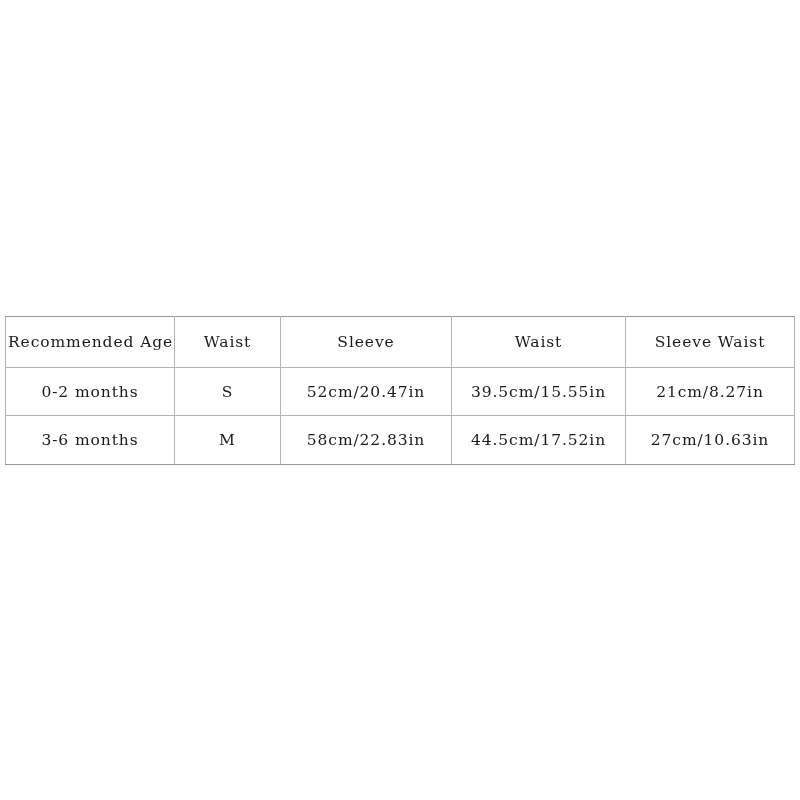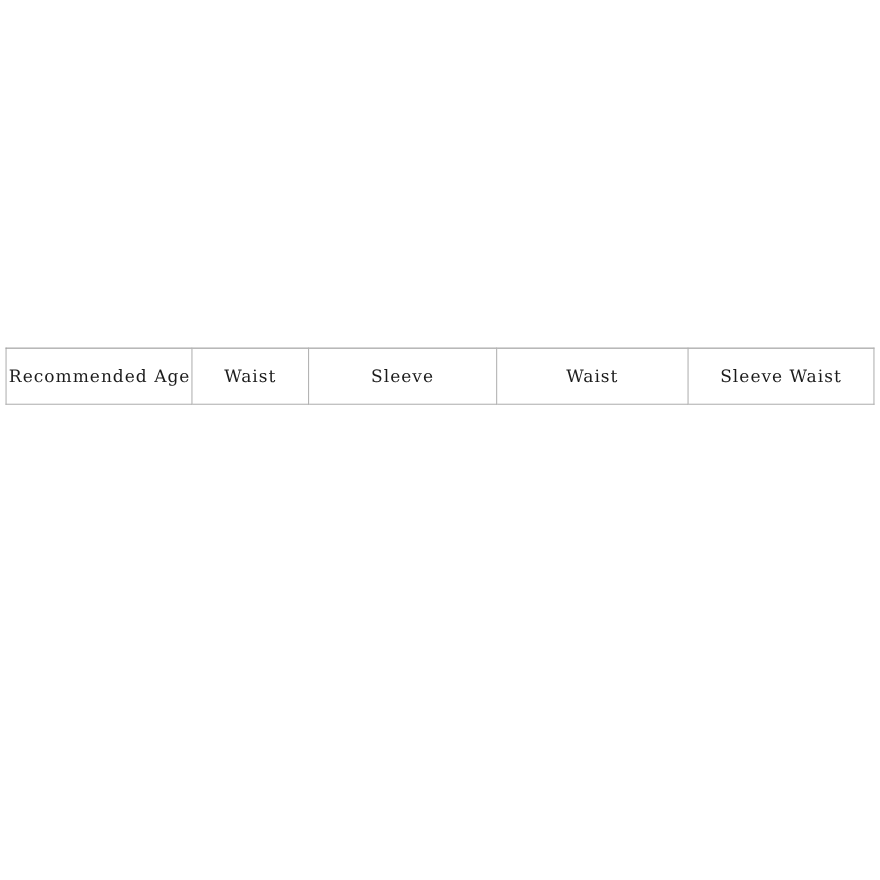--- a/index.html
+++ b/index.html
@@ -91,15 +91,29 @@
     <thead>
       <tr>
         <th><span class="cell-text">Recommended Age</span></th>
         <th><span class="cell-text">Waist</span></th>
         <th><span class="cell-text">Sleeve</span></th>
         <th><span class="cell-text">Waist</span></th>
         <th><span class="cell-text">Sleeve Waist</span></th>
       </tr>
     </thead>
     <tbody>
+      <tr>
+        <td><span class="cell-text">0-2 months</span></td>
+        <td><span class="cell-text">S</span></td>
+        <td><span class="cell-text">52cm/20.47in</span></td>
+        <td><span class="cell-text">39.5cm/15.55in</span></td>
+        <td><span class="cell-text">21cm/8.27in</span></td>
+      </tr>
+      <tr>
+        <td><span class="cell-text">3-6 months</span></td>
+        <td><span class="cell-text">M</span></td>
+        <td><span class="cell-text">58cm/22.83in</span></td>
+        <td><span class="cell-text">44.5cm/17.52in</span></td>
+        <td><span class="cell-text">27cm/10.63in</span></td>
+      </tr>
     </tbody>
   </table>
 </div>
 
 </body></html>

